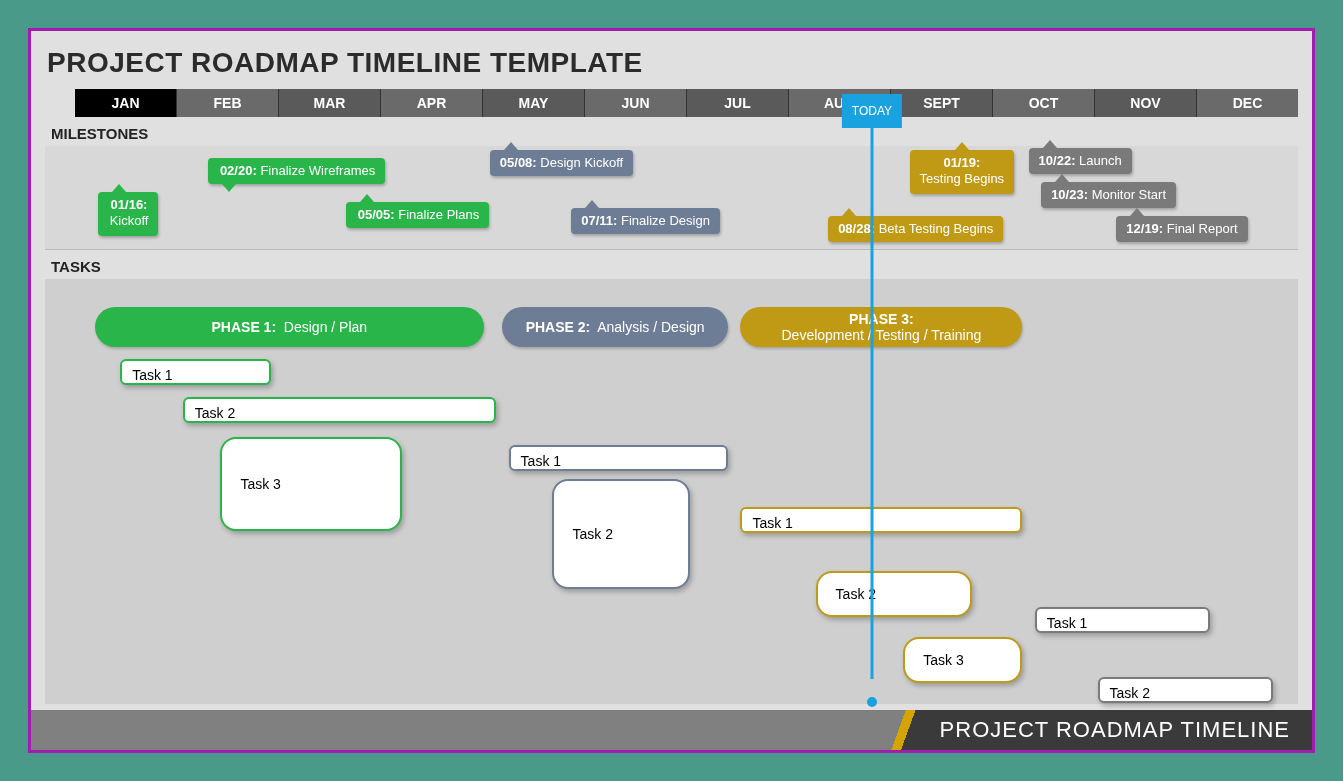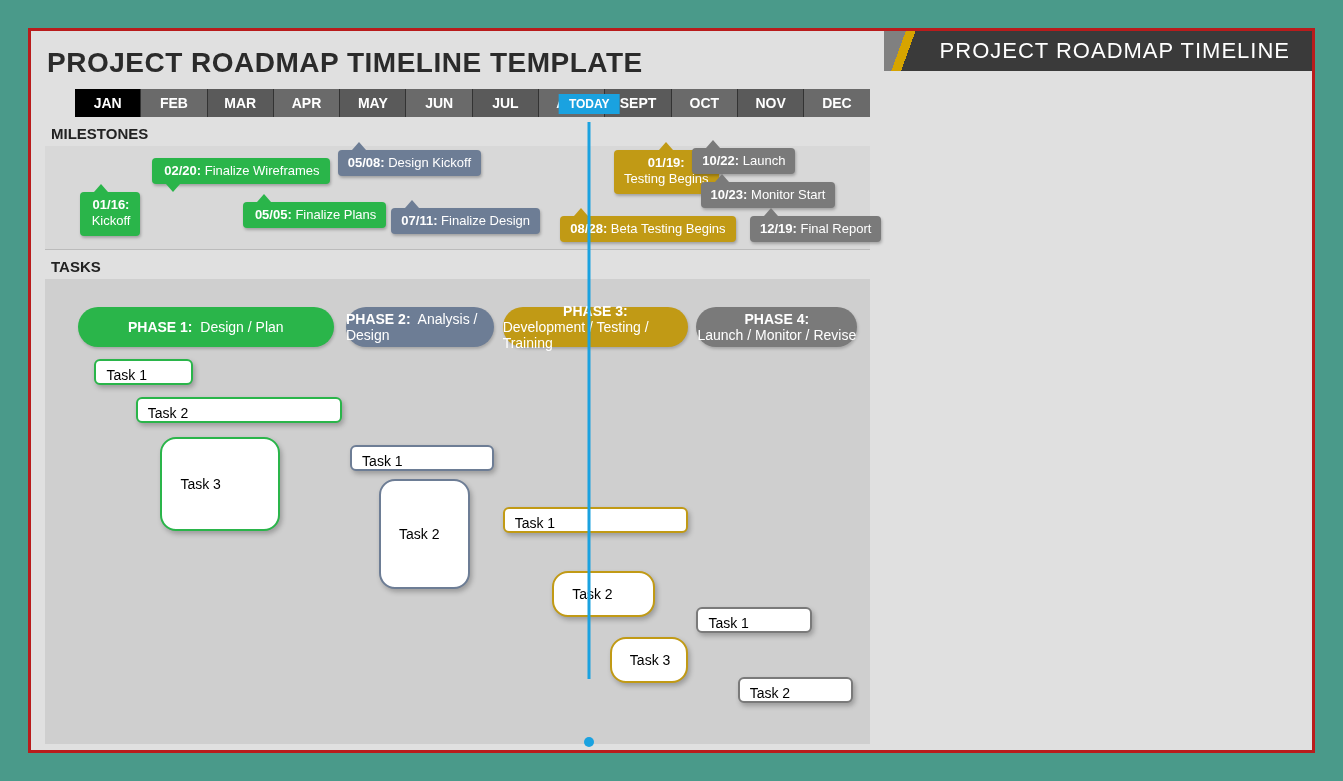--- a/index.html
+++ b/index.html
@@ -5,24 +5,25 @@
   * { box-sizing: border-box; margin: 0; padding: 0; }
   body {
     background: #4a9a8a;
     font-family: Arial, Helvetica, sans-serif;
     width: 1343px;
     height: 781px;
     padding: 28px;
   }
   .frame {
     background: #e0e0e0;
-    border: 3px solid #b91c1c;
+    border: 3px solid #a21caf;
     width: 100%;
     height: 100%;
     display: flex;
+    flex-direction: column;
   }
   .sheet {
     padding: 14px 14px 6px 14px;
     flex: 1;
     display: flex;
     flex-direction: column;
   }
   .title {
     font-size: 28px;
     font-weight: 700;
@@ -72,23 +73,23 @@
     flex: 1;
     background: #cfcfcf;
     min-height: 420px;
   }
   
   .today-flag {
     position: absolute;
     top: -52px;
     background: #1aa2e0;
     color: #fff;
-    font-weight: 700;
+    font-weight: 400;
     font-size: 12px;
-    padding: 3px 10px;
+    padding: 10px 10px;
     transform: translateX(-50%);
     z-index: 50;
   }
   .today-line {
     position: absolute;
     top: -24px;
     bottom: -430px;
     width: 3px;
     background: #1aa2e0;
     transform: translateX(-50%);
@@ -240,24 +241,20 @@
     <div class="phase green" style="left: 4%; width: 31%;">
           <div><span class="pname">PHASE 1:</span>&nbsp; Design / Plan</div>
         </div>
         <div class="phase slate" style="left: 36.5%; width: 18%;">
           <div><span class="pname">PHASE 2:</span>&nbsp; Analysis / Design</div>
         </div>
         <div class="phase gold" style="left: 55.5%; width: 22.5%;">
           <div><span class="pname">PHASE 3:</span></div>
           <div style="font-weight:400">Development / Testing / Training</div>
         </div>
-        <div class="phase gray" style="left: 79%; width: 19.5%;">
-          <div><span class="pname">PHASE 4:</span></div>
-          <div style="font-weight:400">Launch / Monitor / Revise</div>
-        </div>
         <div class="task bgreen" style="left: 6%; top: 80px; width: 12%; height: 26px;">Task 1</div>
         <div class="task bgreen" style="left: 11%; top: 118px; width: 25%; height: 26px;">Task 2</div>
         <div class="task bgreen tall" style="left: 14%; top: 158px; width: 14.5%; height: 94px;">Task 3</div>
         <div class="task bslate" style="left: 37%; top: 166px; width: 17.5%; height: 26px;">Task 1</div>
         <div class="task bslate tall" style="left: 40.5%; top: 200px; width: 11%; height: 110px;">Task 2</div>
         <div class="task bgold" style="left: 55.5%; top: 228px; width: 22.5%; height: 26px;">Task 1</div>
         <div class="task bgold tall" style="left: 61.5%; top: 292px; width: 12.5%; height: 46px;">Task 2</div>
         <div class="task bgold tall" style="left: 68.5%; top: 358px; width: 9.5%; height: 46px;">Task 3</div>
         <div class="task bgray" style="left: 79%; top: 328px; width: 14%; height: 26px;">Task 1</div>
         <div class="task bgray" style="left: 84%; top: 398px; width: 14%; height: 26px;">Task 2</div>

